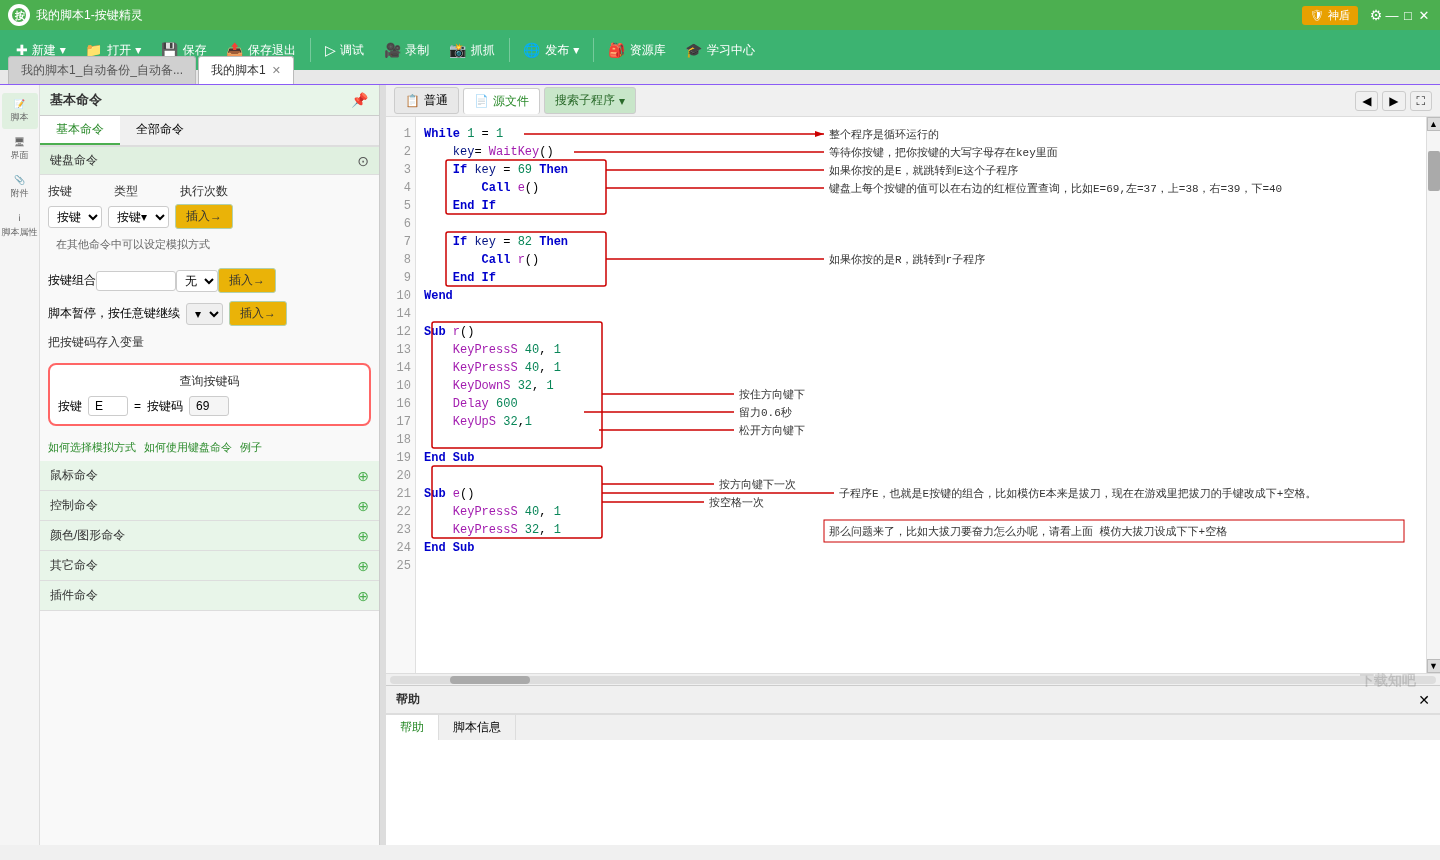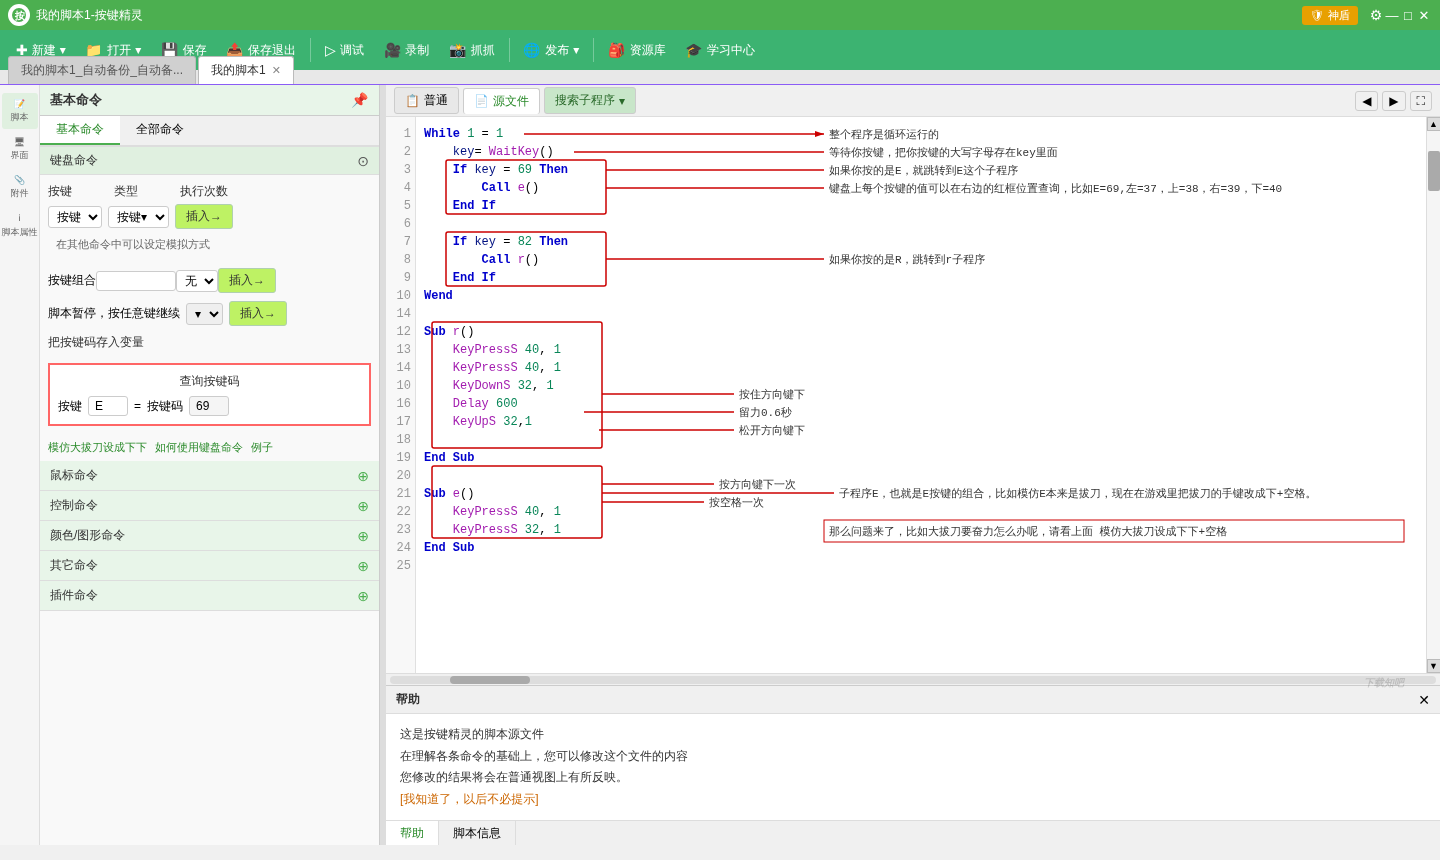--- a/index.html
+++ b/index.html
@@ -176,21 +176,21 @@
     .cmd-label { font-size: 12px; color: #333; min-width: 60px; }
     .cmd-select {
       border: 1px solid #ccc;
       border-radius: 3px;
       padding: 2px 4px;
       font-size: 12px;
       background: white;
       cursor: pointer;
     }
     .insert-btn {
-      background: #bef264;
+      background: #eab308;
       border: 1px solid #b0d0b0;
       border-radius: 3px;
       padding: 3px 10px;
       font-size: 12px;
       cursor: pointer;
       color: #333;
     }
     .hint-text { font-size: 11px; color: #666; padding: 4px 8px; }
 
     .combo-row { display: flex; align-items: center; padding: 4px 8px; }
@@ -209,21 +209,21 @@
       padding: 2px 4px;
       font-size: 12px;
     }
 
     .store-row { padding: 4px 8px; font-size: 12px; color: #333; }
 
     
     .query-section {
       margin: 8px;
       border: 2px solid #ff6666;
-      border-radius: 0;
+      border-radius: 8px;
       padding: 8px;
       background: #fff;
     }
     .query-title {
       font-size: 12px;
       color: #333;
       margin-bottom: 6px;
       text-align: center;
     }
     .query-row { display: flex; align-items: center; gap: 6px; }
@@ -440,25 +440,24 @@
     #panel-divider {
       width: 6px;
       background: #ddd;
       cursor: col-resize;
     }
 
     
     #watermark {
       position: absolute;
       bottom: 170px;
-      right: 36px;
-      font-size: 10px;
+      right: 24px;
+      font-size: 14px;
       color: rgba(0,0,0,0.15);
       font-weight: bold;
-      font-style: italic;
     }
 
     
     #annotations-overlay {
       position: absolute;
       top: 0; left: 0;
       width: 100%; height: 100%;
       pointer-events: none;
     }
   </style>
@@ -629,21 +628,21 @@
         <div class="query-row">
           <span>按键</span>
           <input class="query-key-input" value="E" style="">
           <span class="query-eq">=</span>
           <span>按键码</span>
           <input class="query-code-val" value="69" style="">
         </div>
       </div>
 
       <div class="links-row">
-        <a>模仿大拔刀设成下下</a>
+        <a>如何选择模拟方式</a>
         <a>如何使用键盘命令</a>
         <a>例子</a>
       </div>
 
       <div class="cmd-category">
         <span class="cmd-category-label">鼠标命令</span>
         <span class="expand-icon">⊕</span>
       </div>
       <div class="cmd-category">
         <span class="cmd-category-label">控制命令</span>
@@ -814,26 +813,20 @@
       <div class="h-scrollbar">
         <div class="h-thumb"></div>
       </div>
     </div>
 
     <div id="help-panel">
       <div id="help-header">
         <span>帮助</span>
         <button style="background:transparent;border:none;cursor:pointer;font-size:14px;">✕</button>
       </div>
-      <div id="help-content">
-        <div>这是按键精灵的脚本源文件</div>
-        <div>在理解各条命令的基础上，您可以修改这个文件的内容</div>
-        <div>您修改的结果将会在普通视图上有所反映。</div>
-        <div class="warn">[我知道了，以后不必提示]</div>
-      </div>
       <div id="help-tabs">
         <div class="help-tab active">帮助</div>
         <div class="help-tab">脚本信息</div>
       </div>
     </div>
 
   </div>
 
 </div>
 

